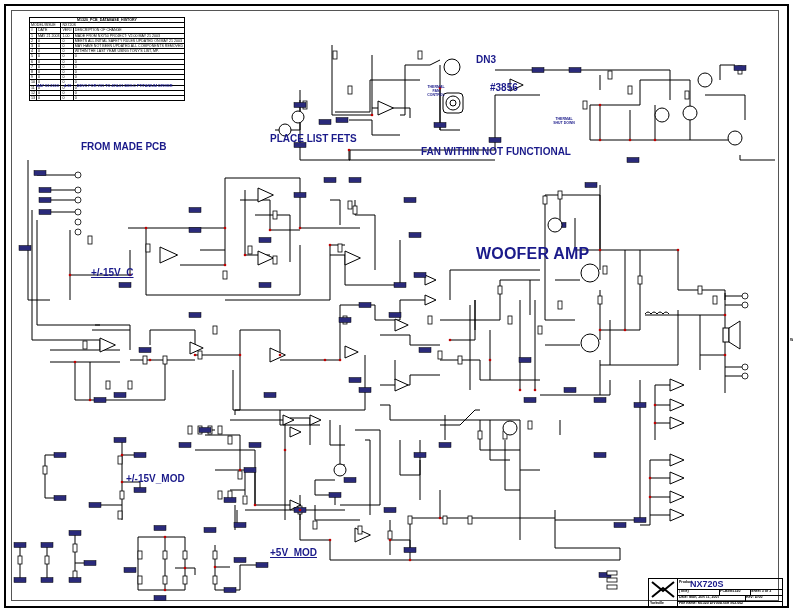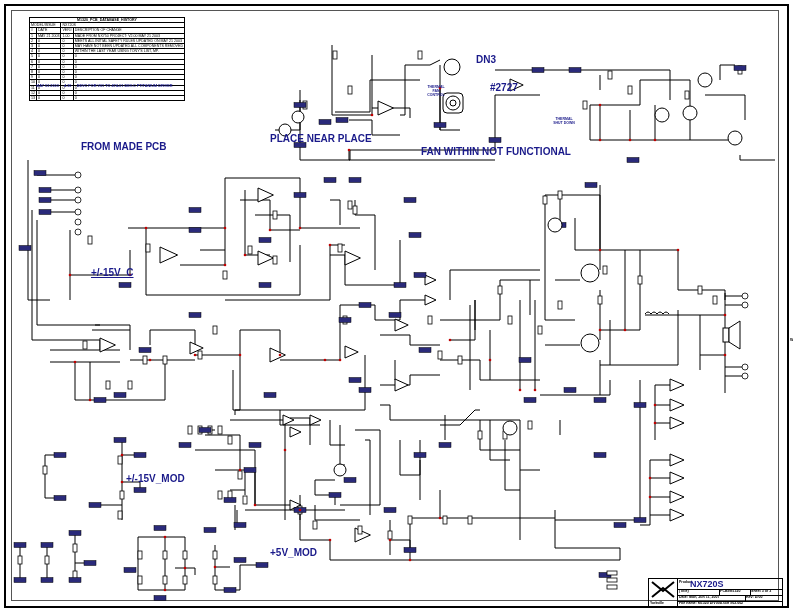--- a/index.html
+++ b/index.html
@@ -601,25 +601,26 @@
         <circle cx="745" cy="376" r="3"></circle>
         <rect x="607" y="571" width="10" height="4"></rect>
         <rect x="607" y="578" width="10" height="4"></rect>
         <rect x="607" y="585" width="10" height="4"></rect>
       </g>
   </svg>
 
   <div class="title-lbl mid" style="left:33px;top:141px;">FROM MADE PCB</div>
   <div class="title-lbl mid" style="left:43px;top:267px;text-decoration:underline;">+/-15V_C</div>
   <div class="title-lbl mid" style="left:78px;top:473px;">+/-15V_MOD</div>
-  <div class="title-lbl mid" style="left:222px;top:547px;">+5V_MOD</div>
-  <div class="title-lbl mid" style="left:222px;top:133px;">PLACE NEAR PLACE</div>
+  <div class="title-lbl mid" style="left:222px;top:547px;text-decoration:underline;">+5V_MOD</div>
+  <div class="title-lbl big" style="left:428px;top:245px;">WOOFER AMP</div>
+  <div class="title-lbl mid" style="left:222px;top:133px;">PLACE LIST FETS</div>
   <div class="title-lbl mid" style="left:373px;top:146px;">FAN WITHIN NOT FUNCTIONAL</div>
   <div class="title-lbl mid" style="left:428px;top:54px;">DN3</div>
-  <div class="title-lbl mid" style="left:442px;top:82px;">#2727</div>
+  <div class="title-lbl mid" style="left:442px;top:82px;">#3856</div>
   <div class="title-lbl" style="left:377px;top:85px;font-size:3.5px;width:22px;white-space:normal;text-align:center;">THERMAL FAN CONTROL</div>
   <div class="title-lbl" style="left:505px;top:117px;font-size:3.5px;width:22px;white-space:normal;text-align:center;">THERMAL SHUT DOWN</div>
   <div class="title-lbl" style="left:742px;top:337px;font-size:4px;color:#000;">WOOFER</div>
 
   <div class="tblock">
     <div class="logo">
       <svg width="28" height="22" style="position:absolute;left:0;top:0;">
         <polyline points="3,3 14,12 25,3" stroke="#000" stroke-width="2" fill="none"></polyline>
         <polyline points="3,18 14,9 25,18" stroke="#000" stroke-width="2" fill="none"></polyline>
       </svg>

